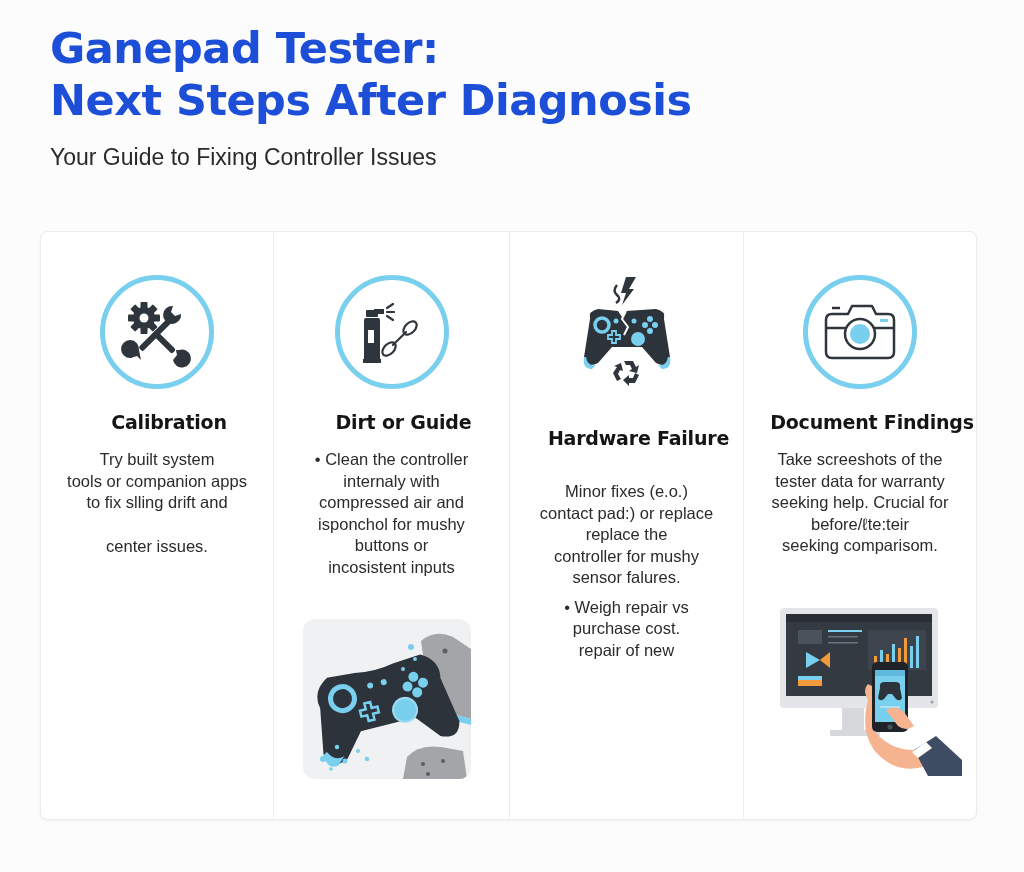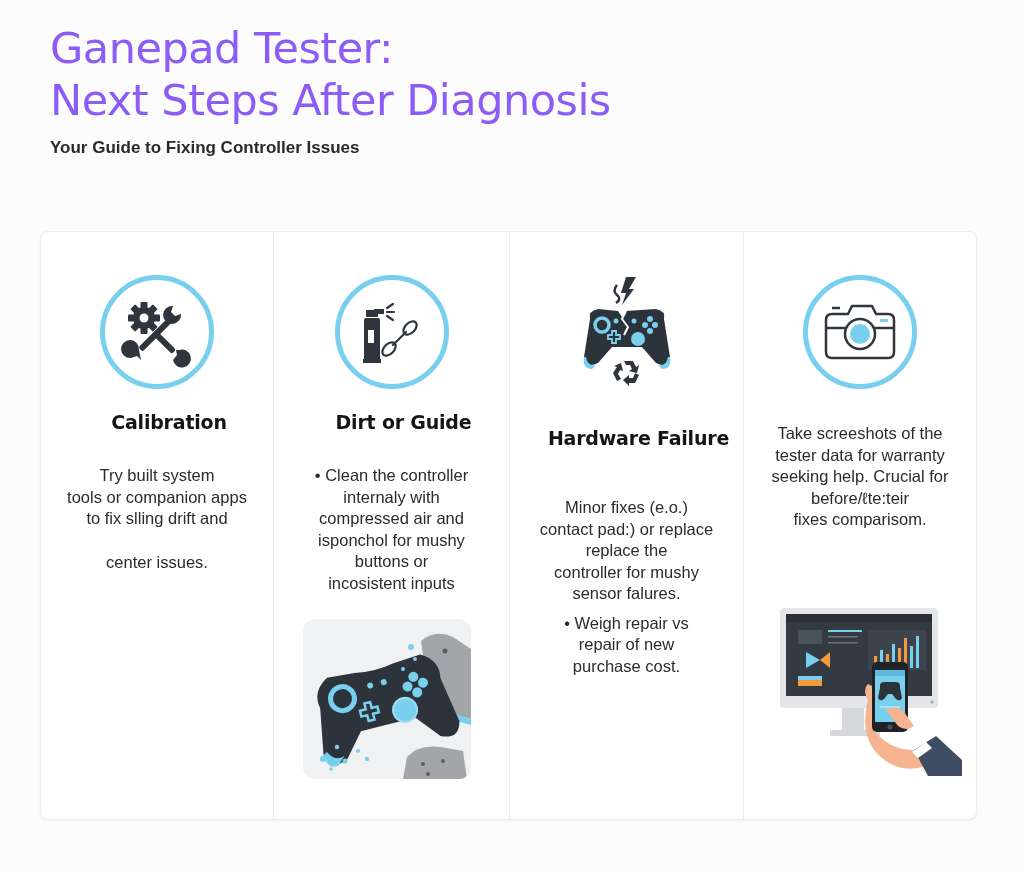--- a/index.html
+++ b/index.html
@@ -1,34 +1,34 @@
 <!DOCTYPE html>
 <html><head>
 <meta charset="utf-8">
 <style>
   * { box-sizing: border-box; margin: 0; padding: 0; }
   html, body { width: 1024px; height: 872px; background: #fcfcfc; overflow: hidden; }
   body { font-family: "Liberation Sans", "DejaVu Sans", sans-serif; color: #1b1b1b; position: relative; }
 
   .header { position: absolute; left: 50px; top: 22px; }
-  .title { font-family: "DejaVu Sans", sans-serif; font-weight: normal; font-size: 43px; line-height: 52px; letter-spacing: -0.5px; color: #8b5cf6; }
-  .subtitle { margin-top: 12px; font-size: 17px; color: #2a2a2a; font-family: "Liberation Sans", sans-serif; font-weight: bold; }
+  .title { font-family: "DejaVu Sans", sans-serif; font-weight: bold; font-size: 43px; line-height: 52px; letter-spacing: -0.5px; color: #1d4ed8; }
+  .subtitle { margin-top: 18px; font-size: 23px; color: #2a2a2a; font-family: "Liberation Sans", sans-serif; }
 
   .panel { position: absolute; left: 40px; top: 231px; width: 937px; height: 589px; background: #fff; border: 1.5px solid #ececec; border-radius: 8px; box-shadow: 0 1px 3px rgba(0,0,0,0.05); display: flex; }
   .col { flex: 1; position: relative; border-right: 1.5px solid #ececec; display: flex; flex-direction: column; align-items: center; }
   .col:last-child { border-right: none; }
   .col:nth-child(1) { flex: 0 0 233px; }
   .col:nth-child(2) { flex: 0 0 236px; }
   .col:nth-child(3) { flex: 0 0 234px; gap: 16px; }
   .col:nth-child(4) { flex: 1; }
 
   .icon-wrap { margin-top: 41px; width: 118px; height: 118px; display: flex; align-items: center; justify-content: center; }
   .icon-ring { width: 114px; height: 114px; border-radius: 50%; border: 5px solid #79cfee; display: flex; align-items: center; justify-content: center; background: #fff; }
   .col-title { margin-top: 20px; font-family: "DejaVu Sans", sans-serif; font-weight: bold; font-size: 19px; color: #151515; text-align: center; letter-spacing: -0.2px; margin-left: 24px; }
-  .col-body { margin-top: 32px; font-size: 16.5px; line-height: 21.5px; text-align: center; color: #2b2b2b; padding: 0 12px; }
+  .col-body { margin-top: 16px; font-size: 16.5px; line-height: 21.5px; text-align: center; color: #2b2b2b; padding: 0 12px; }
   .col-body p { margin: 0; }
   .gap { height: 22px; }
   .bullet-p { margin-top: 8px; }
 
   .illus { position: absolute; }
   .illus-dirt { left: 29px; top: 387px; width: 168px; height: 160px; background: #f0f1f2; border-radius: 12px; overflow: hidden; }
   .illus-doc { left: 32px; top: 368px; width: 196px; height: 180px; }
 </style>
 </head>
 <body>
@@ -188,48 +188,49 @@
     </div>
     <div class="col-title">Hardware Failure</div>
     <div class="col-body">
       <p>Minor fixes (e.o.)</p>
       <p>contact pad:) or replace</p>
       <p>replace the</p>
       <p>controller for mushy</p>
       <p>sensor falures.</p>
       <div class="bullet-p">
         <p>• Weigh repair vs</p>
+        <p>purchase cost.</p>
         <p>repair of new</p>
-        <p>purchase cost.</p>
       </div>
     </div>
   </div>
 
   <div class="col">
     <div class="icon-wrap">
       <div class="icon-ring">
         <svg width="80" height="80" viewBox="0 0 80 80">
           <g fill="none" stroke="#2f353d" stroke-width="2.5" stroke-linejoin="round">
             <path d="M6 28 Q6 22 12 22 L28 22 L32 14 L52 14 L56 22 L68 22 Q74 22 74 28 L74 60 Q74 66 68 66 L12 66 Q6 66 6 60 Z"></path>
             <line x1="12" y1="16" x2="20" y2="16"></line>
             <line x1="6" y1="36" x2="26" y2="36"></line>
             <line x1="54" y1="36" x2="74" y2="36"></line>
             <circle cx="40" cy="42" r="15"></circle>
           </g>
           <circle cx="40" cy="42" r="10" fill="#79cfee"></circle>
           <rect x="60" y="27" width="8" height="3" fill="#79cfee"></rect>
         </svg>
       </div>
     </div>
+    <div class="col-title">Document Findings</div>
     <div class="col-body">
       <p>Take screeshots of the</p>
       <p>tester data for warranty</p>
       <p>seeking help. Crucial for</p>
       <p>before/ℓte:teir</p>
-      <p>fixes comparisom.</p>
+      <p>seeking comparisom.</p>
     </div>
     <div class="illus illus-doc">
       <svg width="196" height="180" viewBox="0 0 196 180">
 
         <rect x="4" y="8" width="158" height="100" rx="4" fill="#e3e5e8"></rect>
         <rect x="10" y="14" width="146" height="82" fill="#343a42"></rect>
         <rect x="10" y="14" width="146" height="8" fill="#2a2f36"></rect>
         <rect x="22" y="30" width="24" height="14" fill="#4a525c"></rect>
         <rect x="52" y="30" width="34" height="2" fill="#79cfee"></rect>
         <rect x="52" y="36" width="30" height="1.5" fill="#6b737c"></rect>

